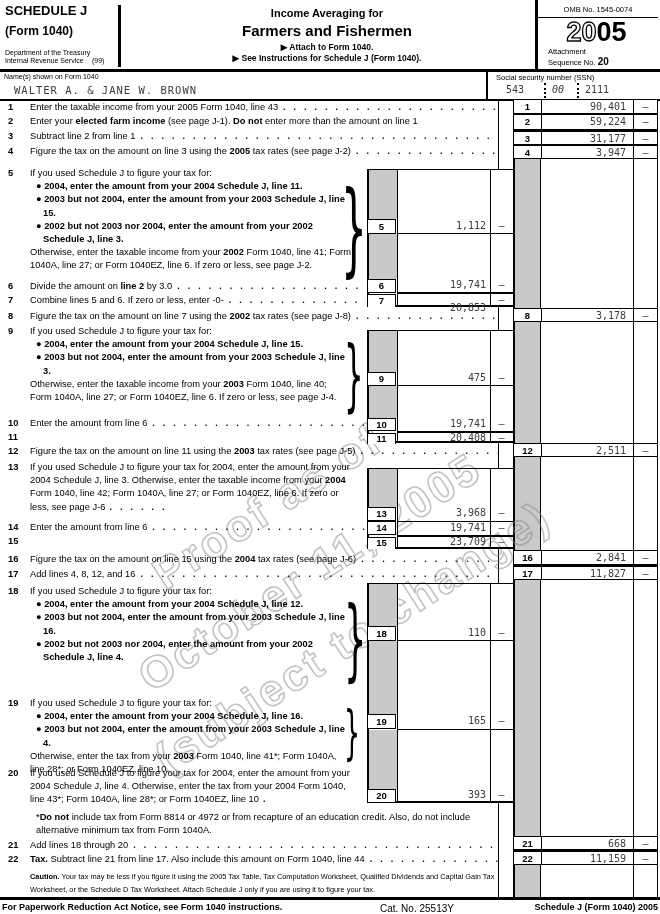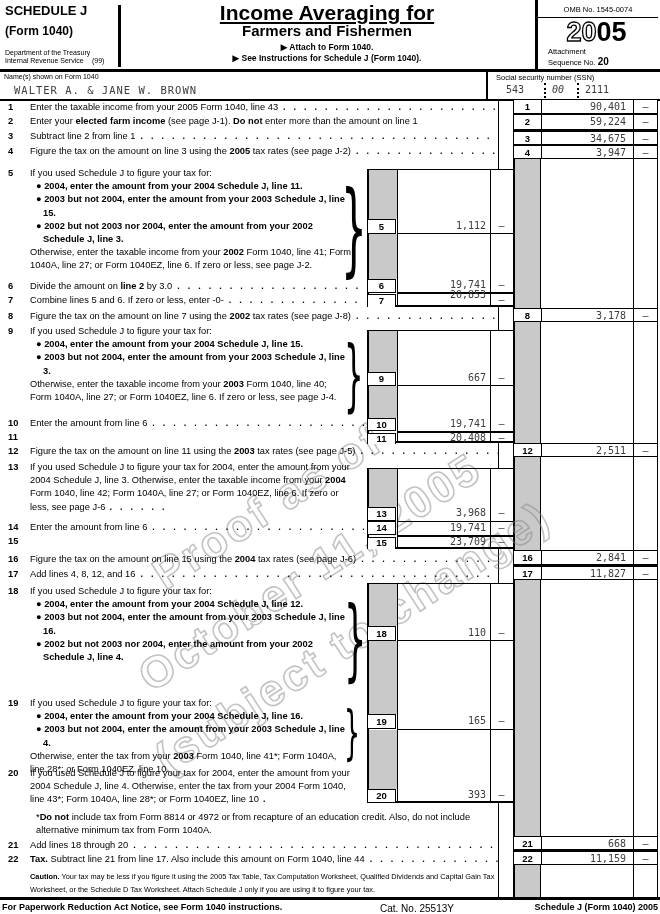--- a/index.html
+++ b/index.html
@@ -51,21 +51,21 @@
   <div class="abs b" style="left:5px;top:3px;font-size:13px;">SCHEDULE J</div>
   <div class="abs b" style="left:5px;top:24px;font-size:12px;">(Form 1040)</div>
   <div class="abs small7" style="left:5px;top:49px;width:112px;">
     <div>Department of the Treasury</div>
     <div>Internal Revenue Service</div>
   </div>
   <div class="abs small7" style="left:92px;top:57px;">(99)</div>
   <div class="vl" style="left:118px;top:5px;width:3px;height:62px;"></div>
 
   <div class="abs" style="left:121px;top:4px;width:412px;text-align:center;">
-    <div class="b" style="font-size:21px;line-height:18px;text-decoration:underline;">Income Averaging for</div>
+    <div class="b" style="font-size:11px;line-height:18px;">Income Averaging for</div>
     <div class="b" style="font-size:15px;line-height:18px;">Farmers and Fishermen</div>
     <div class="b" style="font-size:8.5px;line-height:11px;margin-top:2px;">▶ Attach to Form 1040.</div>
     <div class="b" style="font-size:8.5px;line-height:11px;">▶ See Instructions for Schedule J (Form 1040).</div>
   </div>
 
   <div class="vl" style="left:535px;top:0;width:2.5px;height:70px;"></div>
   <div class="abs" style="left:538px;top:5px;width:120px;text-align:center;font-size:7.5px;">OMB No. 1545-0074</div>
   <div class="hlz" style="left:535px;top:17px;width:123px;"></div>
   <div class="abs" style="left:535px;top:18px;width:123px;text-align:center;font-size:27px;line-height:28px;font-weight:bold;">
     <span style="color:#fff;-webkit-text-stroke:1.3px #000;">20</span><span>05</span>
@@ -259,32 +259,32 @@
     <div class="sh" style="top:64px;height:45px;"></div>
     <div class="inum" style="top:49px;height:15px;line-height:13px;">5</div>
     <div class="ival hw" style="top:50px;height:13px;">1,112</div>
     <div class="icent hw" style="top:50px;height:13px;">–</div>
     <div class="hl" style="top:63px;"></div>
     <div class="inum" style="top:109px;height:14px;line-height:12px;">6</div>
     <div class="ival hw" style="top:109px;height:13px;">19,741</div>
     <div class="icent hw" style="top:109px;height:13px;">–</div>
     <div class="hl2" style="top:122px;"></div>
     <div class="inum" style="top:124px;height:13px;line-height:11px;border-bottom:none;">7</div>
-    <div class="ival hw" style="top:119px;height:31px;">20,853</div>
+    <div class="ival hw" style="top:132px;height:31px;">20,853</div>
     <div class="icent hw" style="top:124px;height:13px;">–</div>
   </div>
 
   <div class="iblock" style="top:330px;height:113px;">
     <div class="v0"></div>
     <div class="v1"></div>
     <div class="v2"></div>
     <div class="sh" style="top:0;height:41px;"></div>
     <div class="sh" style="top:55px;height:32px;"></div>
     <div class="inum" style="top:41px;height:14px;line-height:12px;">9</div>
-    <div class="ival hw" style="top:41px;height:13px;">667</div>
+    <div class="ival hw" style="top:41px;height:13px;">475</div>
     <div class="icent hw" style="top:41px;height:13px;">–</div>
     <div class="hl" style="top:54px;"></div>
     <div class="inum" style="top:87px;height:13px;line-height:11px;">10</div>
     <div class="ival hw" style="top:87px;height:13px;">19,741</div>
     <div class="icent hw" style="top:87px;height:13px;">–</div>
     <div class="hl2" style="top:100px;"></div>
     <div class="inum" style="top:102px;height:11px;line-height:10px;border-bottom:none;">11</div>
     <div class="ival hw" style="top:101px;height:12px;">20,408</div>
     <div class="icent hw" style="top:101px;height:12px;">–</div>
   </div>
@@ -332,21 +332,21 @@
     <div class="oval hw">90,401</div>
     <div class="ocent hw">–</div>
   </div>
   <div class="orow thick" style="top:114px;height:17px;">
     <div class="onum">2</div>
     <div class="oval hw">59,224</div>
     <div class="ocent hw">–</div>
   </div>
   <div class="orow" style="top:131px;height:14px;">
     <div class="onum">3</div>
-    <div class="oval hw">34,675</div>
+    <div class="oval hw">31,177</div>
     <div class="ocent hw">–</div>
   </div>
   <div class="orow" style="top:145px;height:14px;">
     <div class="onum">4</div>
     <div class="oval hw">3,947</div>
     <div class="ocent hw">–</div>
   </div>
   <div class="orow" style="top:308px;height:14px;">
     <div class="onum">8</div>
     <div class="oval hw">3,178</div>

